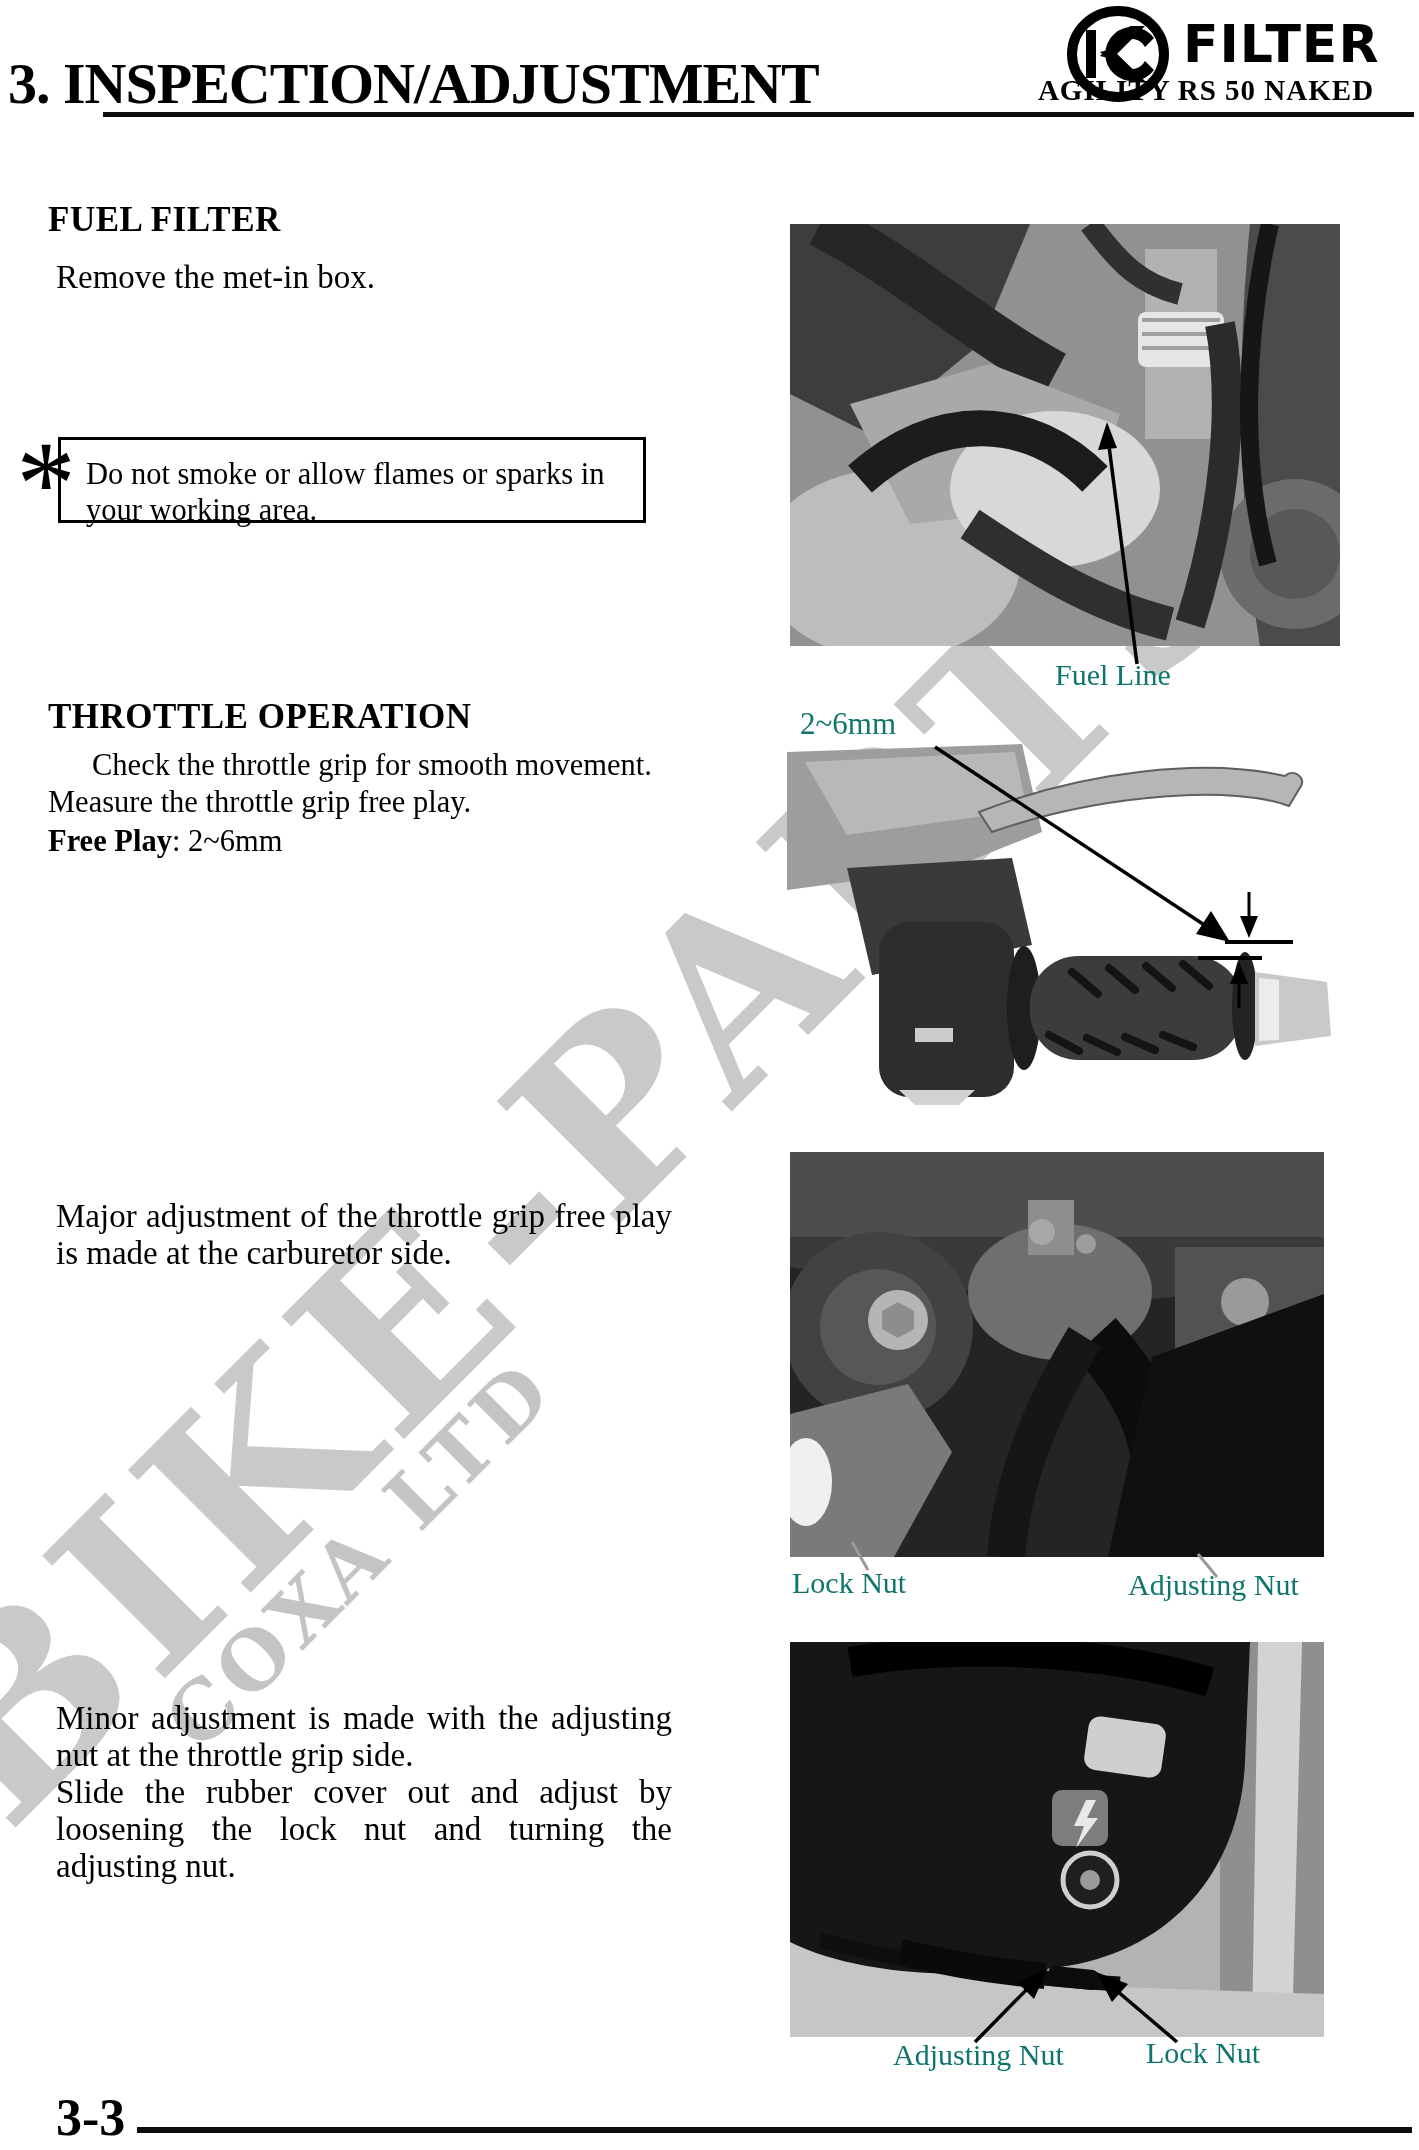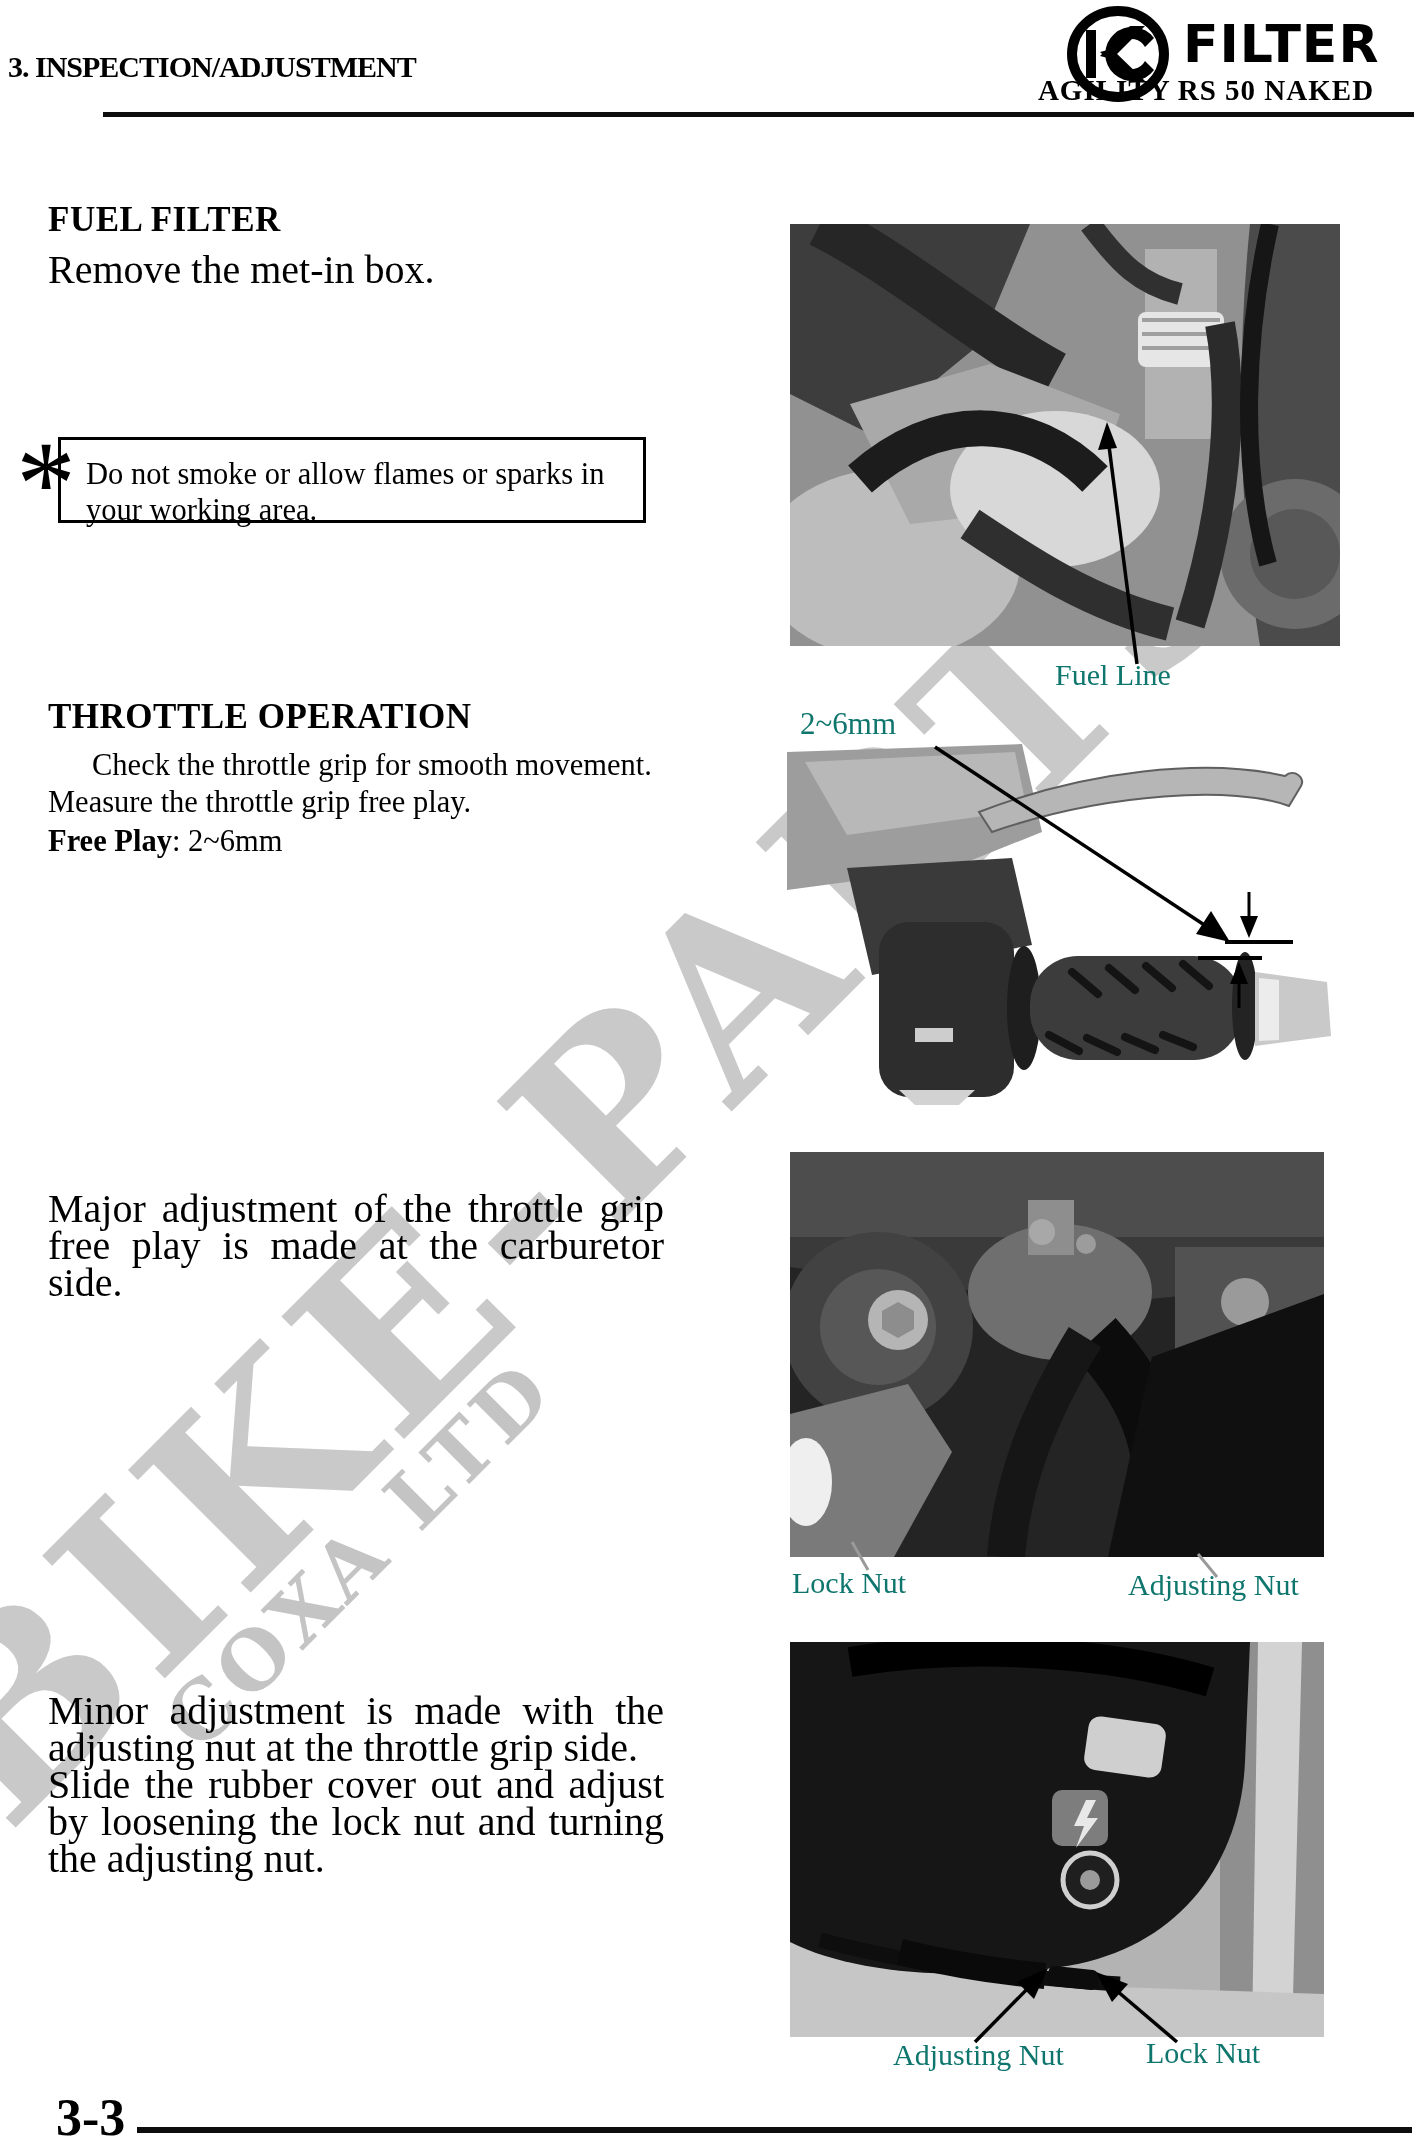--- a/index.html
+++ b/index.html
@@ -3,30 +3,30 @@
 <meta charset="utf-8">
 <style>
   html,body{margin:0;padding:0;background:#e8e8e8;}
   .page{
     position:relative;width:1419px;height:2150px;margin:0 auto;
     background:#ffffff;overflow:hidden;
     font-family:"Liberation Serif",serif;color:#000;
   }
   .abs{position:absolute;}
   
-  .title{left:8px;top:50px;font-size:30px;font-weight:bold;letter-spacing:-1px;z-index:3;}
+  .title{left:8px;top:50px;font-size:58px;font-weight:bold;letter-spacing:-1px;z-index:3;}
   .brand-name{left:1183px;top:14px;font-family:"DejaVu Sans",sans-serif;font-size:52px;font-weight:bold;letter-spacing:1px;z-index:3;}
   .model-name{left:1010px;top:74px;width:392px;text-align:center;font-size:29px;font-weight:bold;letter-spacing:1px;z-index:3;}
   .logo{left:1066px;top:6px;z-index:3;}
   .rule{background:#0d0d0d;z-index:3;}
   .top-rule{left:103px;top:112px;width:1311px;height:5px;}
   .bottom-rule{left:137px;top:2127px;width:1275px;height:6px;}
   
   .h2{left:48px;font-size:35px;font-weight:bold;letter-spacing:.5px;z-index:3;}
-  .para{left:48px;width:616px;font-size:40px;line-height:37px;text-align:justify;z-index:3;margin:0;}
+  .para{left:48px;width:616px;font-size:33px;line-height:37px;text-align:justify;z-index:3;margin:8px;}
   .line{left:48px;font-size:30.5px;z-index:3;white-space:nowrap;}
   .b{font-weight:bold;}
   .warn-box{left:58px;top:437px;width:588px;height:86px;border:3px solid #000;z-index:3;box-sizing:border-box;}
   .warn-text{left:86px;top:444px;width:530px;font-size:30.5px;line-height:36px;z-index:4;margin-top:12px;}
   .warn-star{left:16px;top:424px;font-size:120px;line-height:1;z-index:4;font-family:"Liberation Serif",serif;}
   
   .photo{position:absolute;z-index:2;}
   .overlay{position:absolute;z-index:4;pointer-events:none;}
   .lbl{position:absolute;font-size:30px;z-index:4;white-space:nowrap;color:#0f766e;}
   

